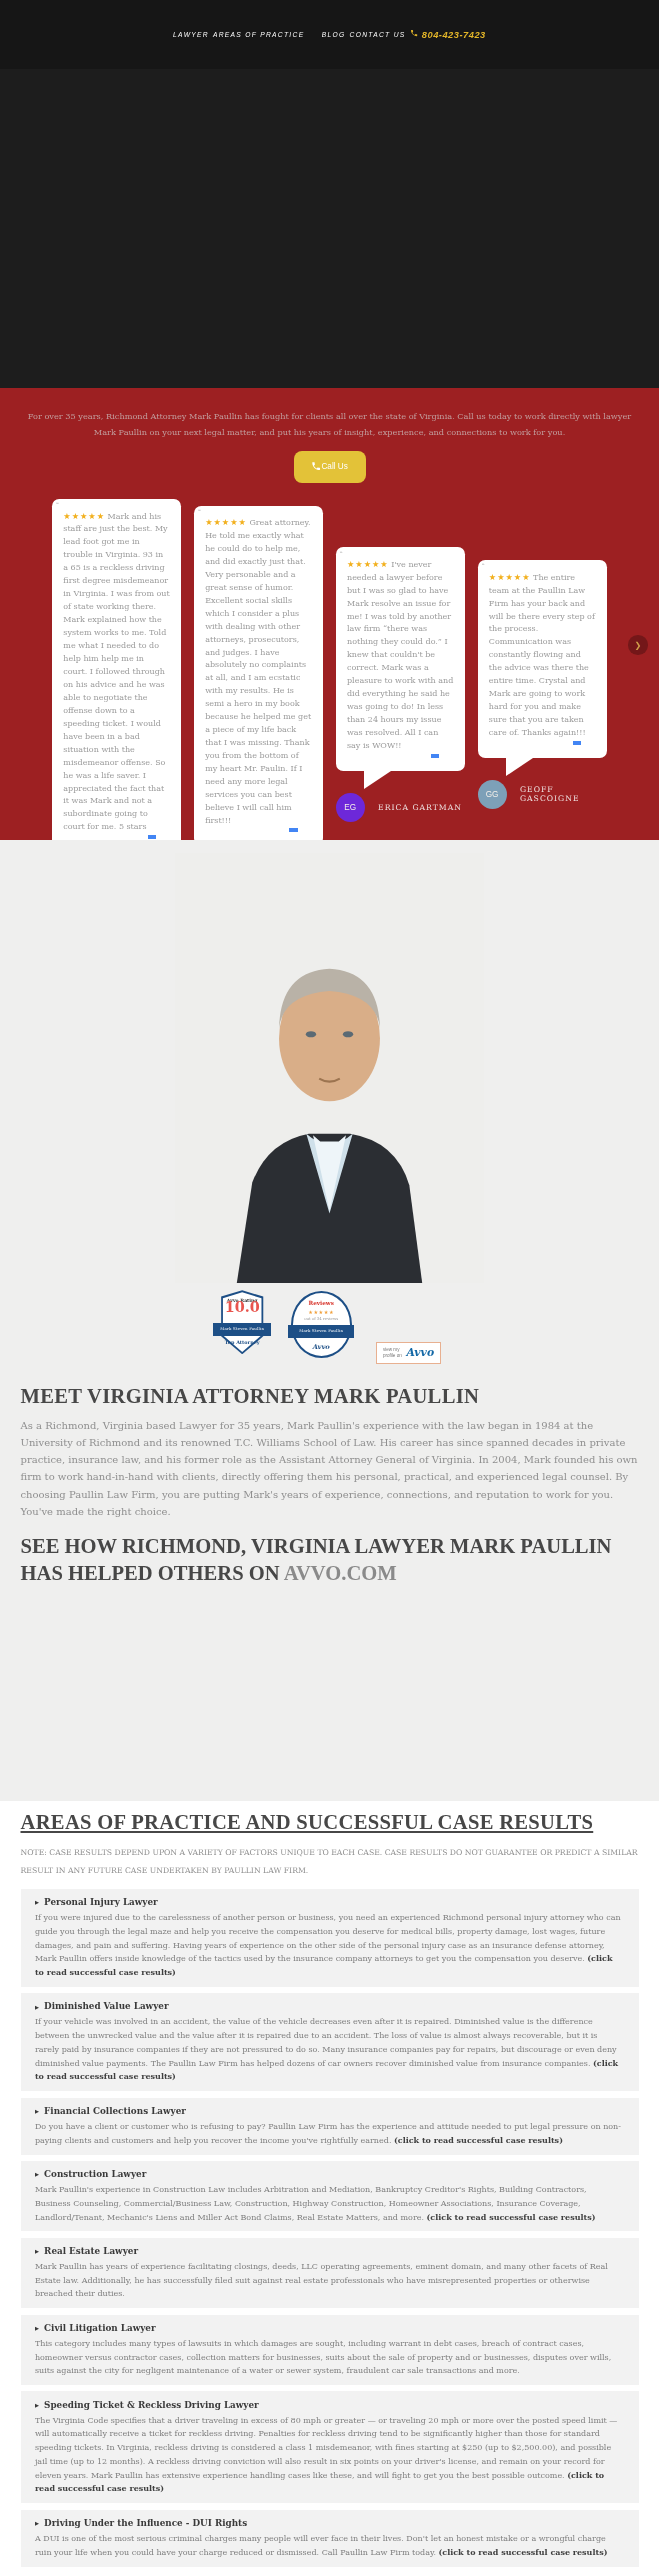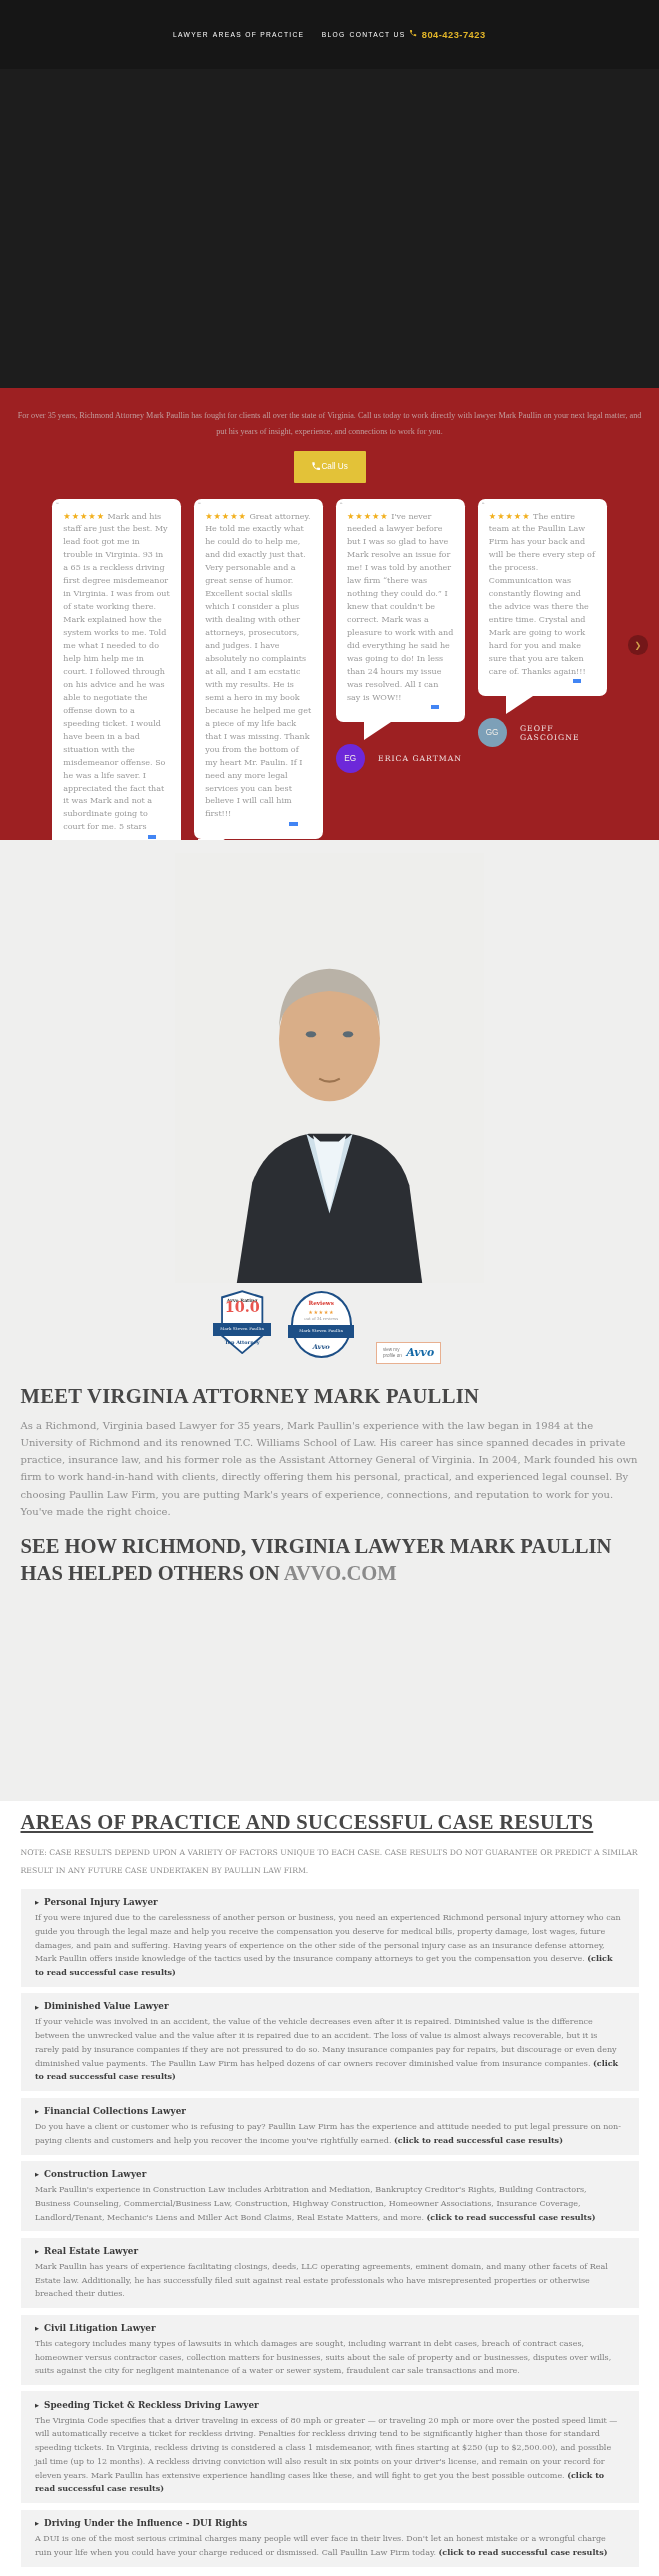--- a/index.html
+++ b/index.html
@@ -2,38 +2,38 @@
 <html style="font-size:8.2px"><head>
 <meta charset="utf-8">
 <style>
   * { box-sizing: border-box; }
   html,body { margin:0; padding:0; }
   body { width:659px; background:#ffffff; font-family:"DejaVu Serif", serif; }
 
   
   .header { height:69px; background:#161616; display:flex; align-items:center; }
   .nav { display:flex; align-items:center; gap:4px; margin-left:173px;
-         font-family:"Liberation Sans", sans-serif; font-size:6.7px; letter-spacing:1.3px; }
+         font-family:"Liberation Sans", sans-serif; font-size:6.7px; letter-spacing:1.3px;font-style:italic; }
   .nav-item { color:#ffffff; cursor:pointer; white-space:nowrap; }
   .nav-item.extra-gap { margin-right:13.4px; }
   .nav-phone { display:flex; align-items:center; gap:4.1px; color:#e2b529;
                font-size:9.3px; font-weight:bold; letter-spacing:0.5px; cursor:pointer; }
 
   
   .hero { height:319px; background:#1d1d1d; }
 
   
   .reviews-section { height:452px; background:#9d2022; overflow:hidden; position:relative; }
   .intro-text { color:#c29d9d; text-align:center; font-size:8.2px; line-height:2.0;
-                max-width:626px; margin:0 auto; padding-top:19.6px;font-family:Liberation Serif, serif; }
-  .call-btn { width:72px; height:32px; background:#e3c238; border-radius:1px; color:#fff;
+                max-width:626px; margin:0 auto; padding-top:19.6px; }
+  .call-btn { width:72px; height:32px; background:#e3c238; border-radius:8px; color:#fff;
               display:flex; align-items:center; justify-content:center; gap:0;
               font-size:8.2px; cursor:pointer; border:none; }
   .call-btn.top { margin:10.3px auto 0; }
-  .cards { display:flex; gap:12.4px; padding:0 52px 0 52px; margin-top:16.5px; align-items:flex-start; }
+  .cards { display:flex; gap:12.4px; padding:0 52px 0 52px; margin-top:16.5px; align-items:center; }
   .card-col { flex:1; min-width:0; }
   .card { background:#ffffff; border-radius:7.2px; padding:11.3px 11.3px 17.5px 11.3px; position:relative; }
   .card-quote { position:absolute; top:2.1px; left:4.1px; font-size:5.2px; color:#cccccc; }
   .stars { color:#f2b01e; font-size:8.2px; letter-spacing:1px; }
   .review-text { font-size:8px; line-height:1.62; color:#9b9b9b; }
   .gicon { position:absolute; right:8.2px; bottom:6.2px; width:17.5px; height:17.5px; }
   .gring { width:100%; height:100%; border-radius:50%; position:relative;
            background:conic-gradient(#4285f4 0 25%, #34a853 25% 50%, #fbbc05 50% 75%, #ea4335 75% 100%); }
   .gring::before { content:""; position:absolute; inset:3.6px; background:#fff; border-radius:50%; }
   .gring::after  { content:""; position:absolute; right:0; top:6.7px; width:8.2px; height:4.1px; background:#4285f4; }

